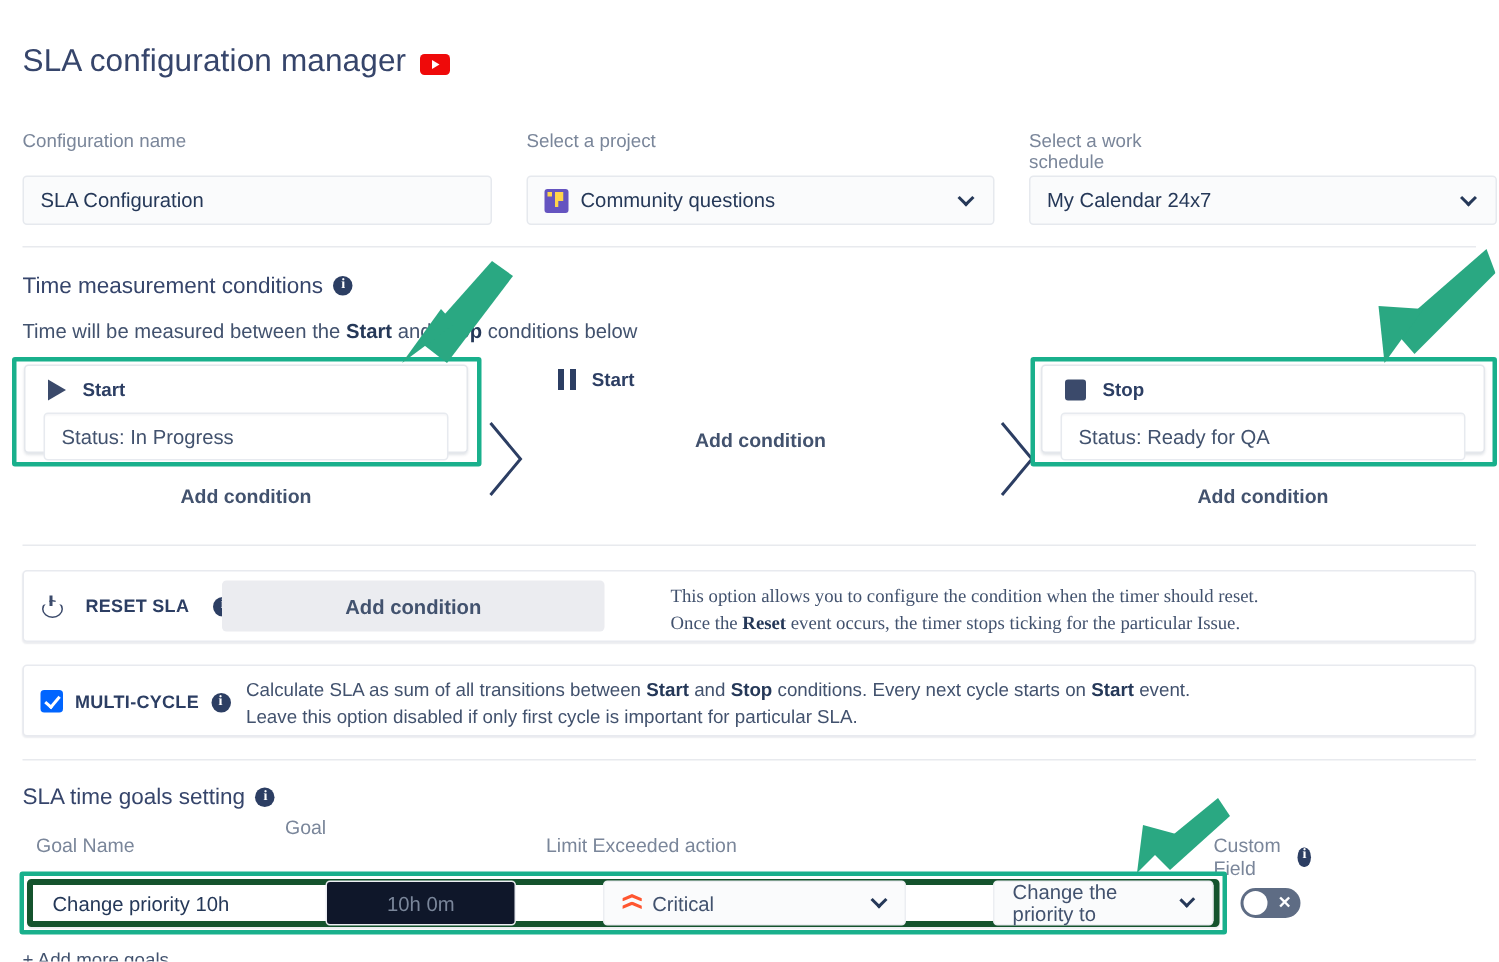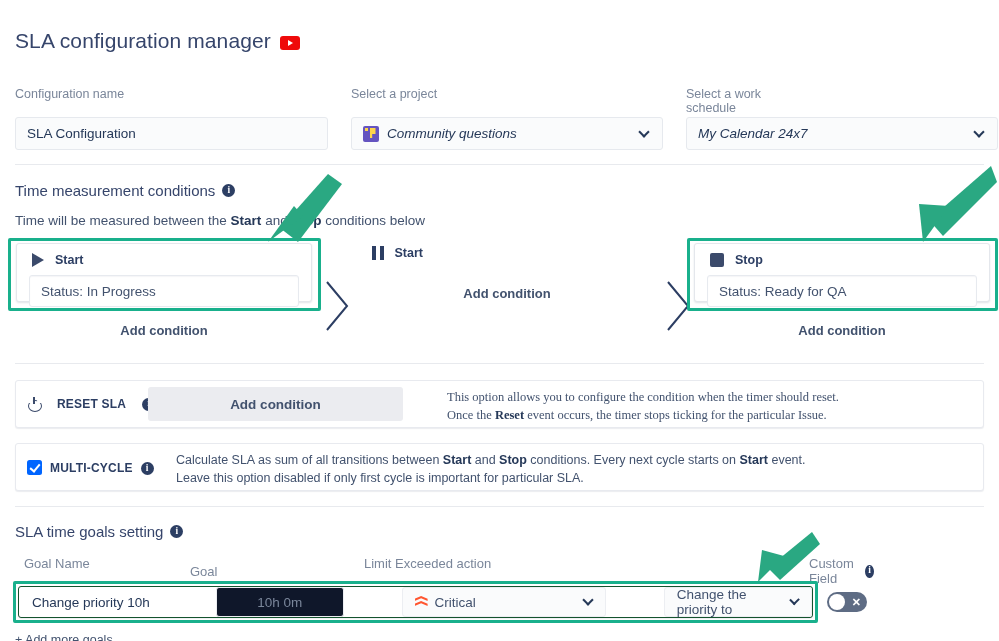--- a/index.html
+++ b/index.html
@@ -31,21 +31,21 @@
   
   .field-label {
     position: absolute; font-size: 12.5px; color: #7a869a; font-weight: 400;
   }
   .field-box {
     position: absolute; height: 33px; background: #fafbfc;
     border: 1px solid #e6e9ee; border-radius: 3px;
     display: flex; align-items: center; padding: 0 11px;
     font-size: 13.5px; color: #253858;
   }
-  .field-box.select { justify-content: space-between; font-style: italic; }
+  .field-box.select { justify-content: space-between; }
   .fb-inner { display: flex; align-items: center; gap: 8px; }
   .chev {
     width: 8px; height: 8px; border-right: 2px solid #253858;
     border-bottom: 2px solid #253858; transform: rotate(45deg);
     margin-top: -4px; margin-right: 3px;
   }
   .proj-icon {
     width: 16px; height: 16px; background: #6554c0; border-radius: 2px;
     position: relative; flex: 0 0 auto;
   }
@@ -167,21 +167,21 @@
     content: ""; position: absolute; left: 4.5px; top: 2px;
     width: 4px; height: 8px; border-right: 2px solid #fff; border-bottom: 2px solid #fff;
     transform: rotate(40deg);
   }
 
   
   .col-head {
     position: absolute; font-size: 13px; color: #7a869a;
   }
   .goal-row {
-    position: absolute; background: #ffffff; border: 1px solid #14532d;
+    position: absolute; background: #ffffff; border: 4px solid #14532d;
     border-radius: 3px; display: flex; align-items: center;
     box-shadow: 0 1px 1px rgba(9,30,66,.07);
     gap: 48px;
   }
   .goal-name {
     font-size: 13.5px; color: #253858; padding-left: 13px; width: 178px;
   }
   .goal-time {
     width: 155px; height: 30px; background: #0f172a; border: 1px solid #eceef2;
     border-radius: 3px; display: flex; align-items: center; justify-content: center;
@@ -322,34 +322,34 @@
     <span>This option allows you to configure the condition when the timer should reset.</span><br>
     <span>Once the </span><b>Reset</b><span> event occurs, the timer stops ticking for the particular Issue.</span>
   </div>
 
   <div class="panel" style="left:15px; top:431px; width:969px; height:48px;"></div>
   <div class="panel-label" style="left:27px; top:448px;align-items:flex-end;">
     <span class="checkbox"></span>
     <span>MULTI-CYCLE</span>
     <span class="info-dot">i</span>
   </div>
-  <div class="desc" style="left:176px; top:439px; width:820px;">
+  <div class="desc" style="left:164px; top:439px; width:820px;">
     <span>Calculate SLA as sum of all transitions between </span><b>Start</b><span> and </span><b>Stop</b><span> conditions. Every next cycle starts on </span><b>Start</b><span> event.</span><br>
     <span>Leave this option disabled if only first cycle is important for particular SLA.</span>
   </div>
 
   <div class="divider" style="top:494px;"></div>
 
   <div class="sec-head" style="left:15px; top:511px;">
     <span>SLA time goals setting</span>
     <span class="info-dot">i</span>
   </div>
 
   <div class="col-head" style="left:24px; top:544px;">Goal Name</div>
-  <div class="col-head" style="left:190px; top:552px;">Goal</div>
+  <div class="col-head" style="left:190px; top:532px;">Goal</div>
   <div class="col-head" style="left:364px; top:544px;">Limit Exceeded action</div>
   <div class="sec-head" style="left:809px; top:544px; font-size:13px; color:#7a869a;">
     <span>Custom Field</span>
     <span class="info-dot">i</span>
   </div>
 
   <div class="goal-row" style="left:18px; top:574px; width:795px; height:32px;">
     <span class="goal-name">Change priority 10h</span>
     <span class="goal-time">10h 0m</span>
     <span class="goal-select" style="width:243px;">

